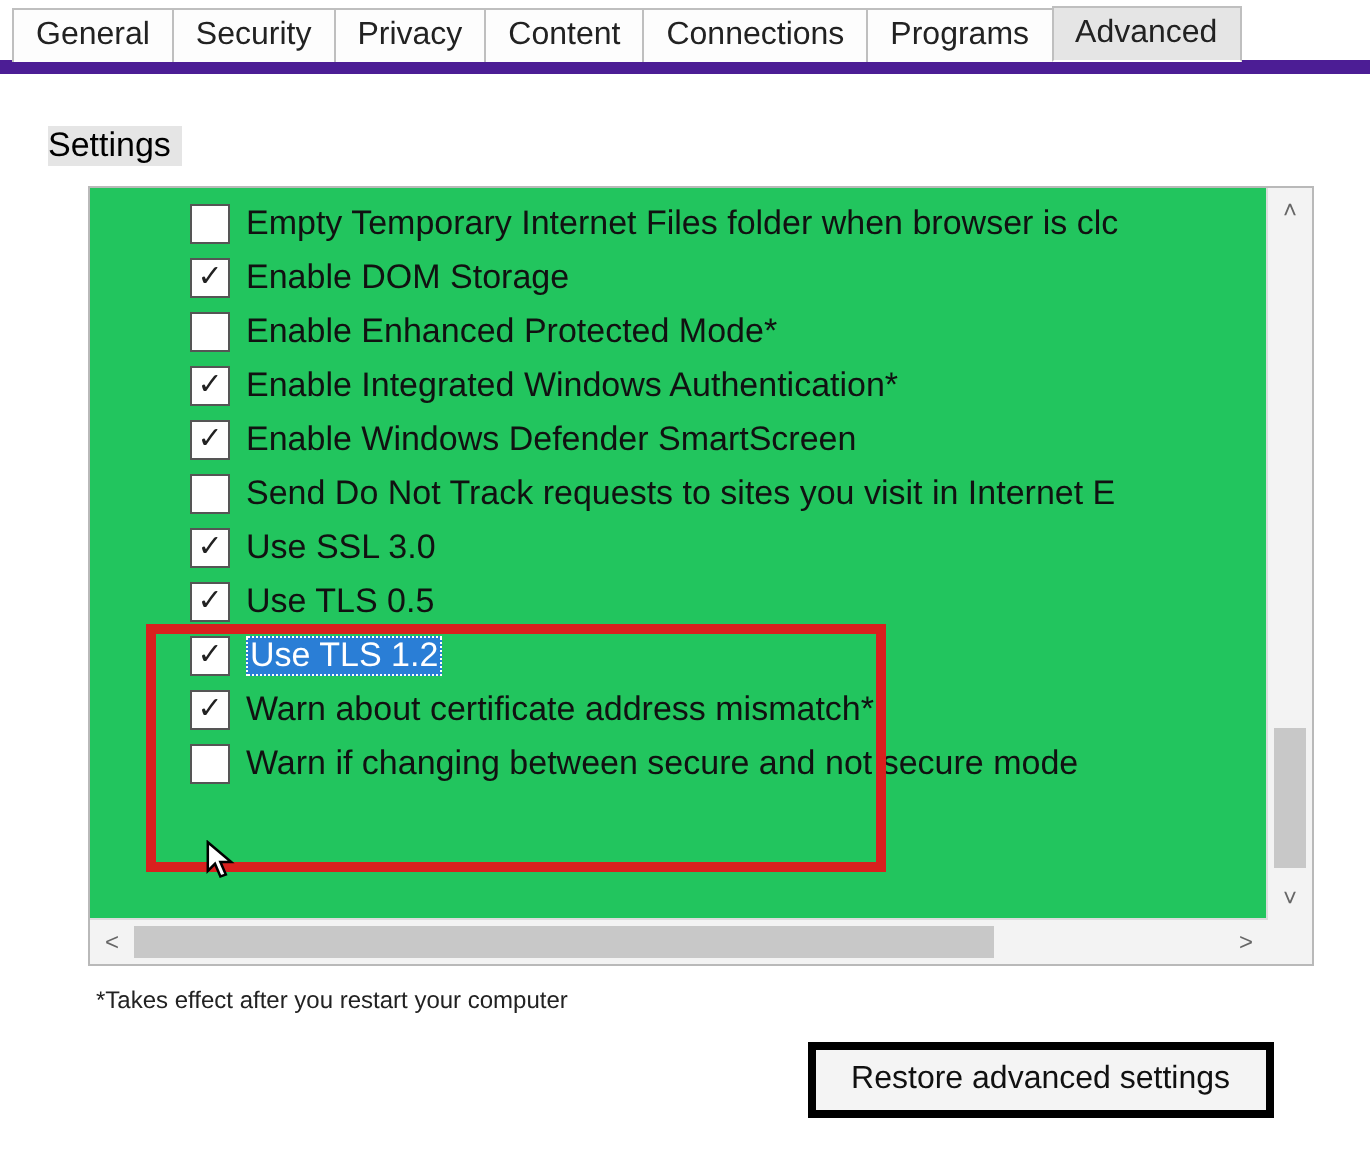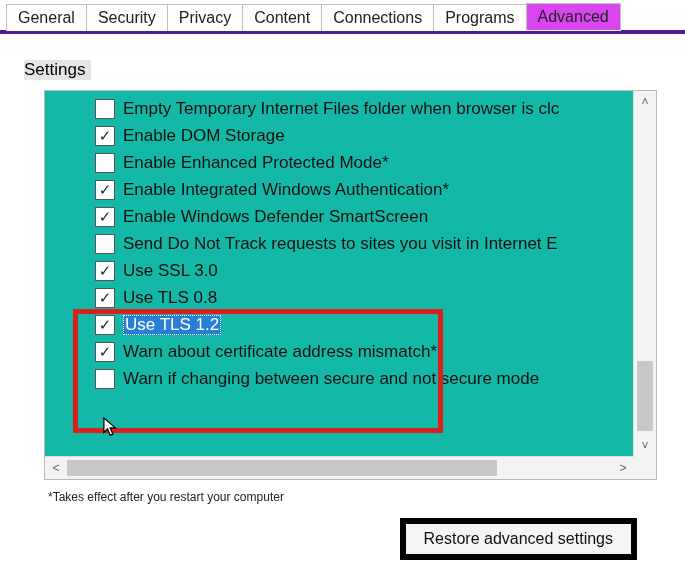--- a/index.html
+++ b/index.html
@@ -15,37 +15,37 @@
     height: 580px;
     box-sizing: border-box;
     position: relative;
     background: #fff;
   }
   .tabstrip {
     display: flex;
     align-items: flex-end;
     height: 30px;
     padding-left: 6px;
-    border-bottom: 4px solid #4c1d95;
+    border-bottom: 7px solid #4c1d95;
     background: #fff;
   }
   .tab {
     padding: 4px 11px 4px 11px;
     font-size: 16px;
     color: #222;
     border: 1px solid #bfbfbf;
     border-bottom: none;
     margin-right: -1px;
     background: #fdfdfd;
     position: relative;
     top: 1px;
     cursor: default;
   }
   .tab.active {
-    background: #d946ef;
+    background: #e5e5e5;
     border-bottom: 1px solid #fff;
     z-index: 2;
   }
   .content {
     padding: 14px 24px 10px 24px;
   }
   .groupbox {
     position: relative;
     margin-top: 12px;
   }
@@ -61,21 +61,21 @@
     top: 12px;
     left: 0;
     right: 0;
     height: 1px;
     background: #c7c7c7;
     z-index: -1;
   }
   .listbox-wrap {
     margin: 10px 4px 0 20px;
     border: 1px solid #b9b9b9;
-    background: #14b8a6;
+    background: #22c55e;
     height: 388px;
     position: relative;
     overflow: hidden;
     text-align: center;
   }
   .listbox-viewport {
     position: absolute;
     top: 0; left: 0; right: 22px; bottom: 22px;
     overflow: hidden;
     padding: 4px 0 0 4px;
@@ -180,21 +180,21 @@
     margin: 10px 0 0 24px;
     font-size: 12px;
     color: #222;
   }
   .button-row {
     display: flex;
     justify-content: flex-end;
     margin: 14px 24px 0 0;
   }
   .btn {
-    border: 6px solid #000000;
+    border: 4px solid #000000;
     background: #f4f4f4;
     padding: 6px 18px;
     font-size: 16px;
     color: #111;
     cursor: default;
   }
 </style>
 </head>
 <body>
 
@@ -240,21 +240,21 @@
             <div class="item">
               <span class="cb"></span>
               <span class="label">Send Do Not Track requests to sites you visit in Internet E</span>
             </div>
             <div class="item">
               <span class="cb checked"></span>
               <span class="label">Use SSL 3.0</span>
             </div>
             <div class="item">
               <span class="cb checked"></span>
-              <span class="label">Use TLS 0.8</span>
+              <span class="label">Use TLS 0.5</span>
             </div>
             <div class="item selected">
               <span class="cb checked"></span>
               <span class="label">Use TLS 1.2</span>
             </div>
             <div class="item">
               <span class="cb checked"></span>
               <span class="label">Warn about certificate address mismatch*</span>
             </div>
             <div class="item">

